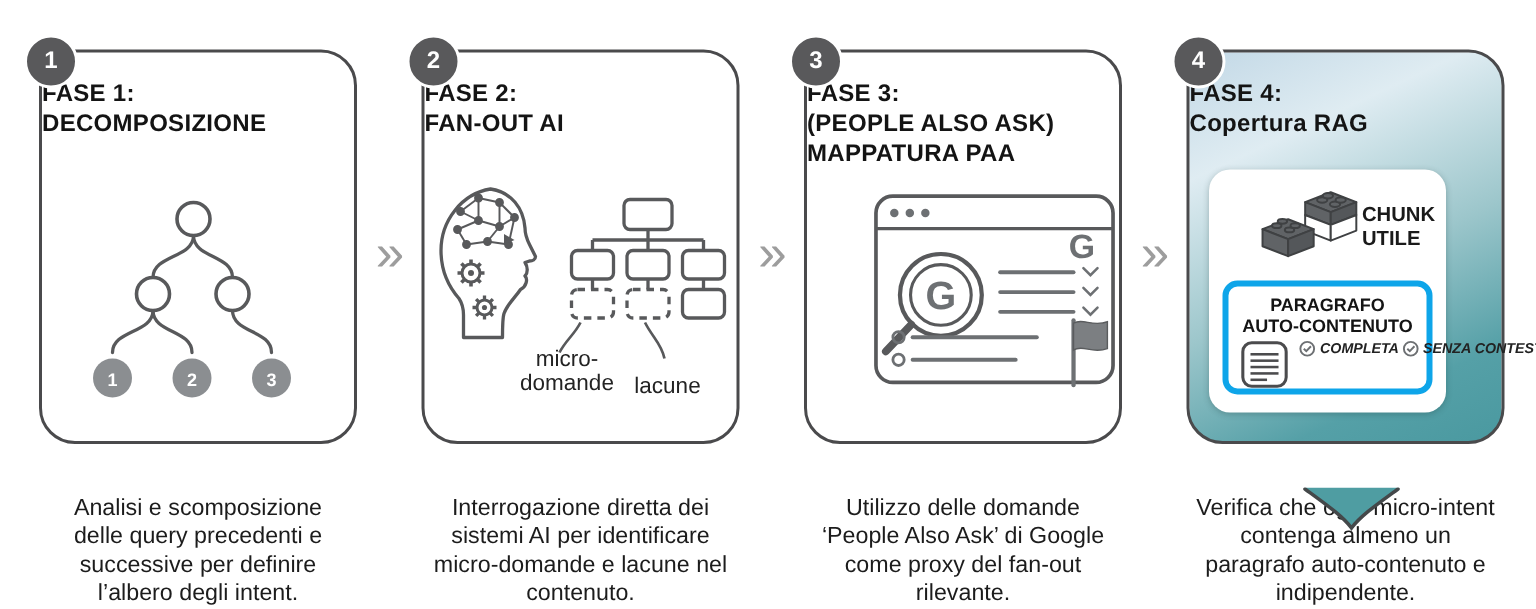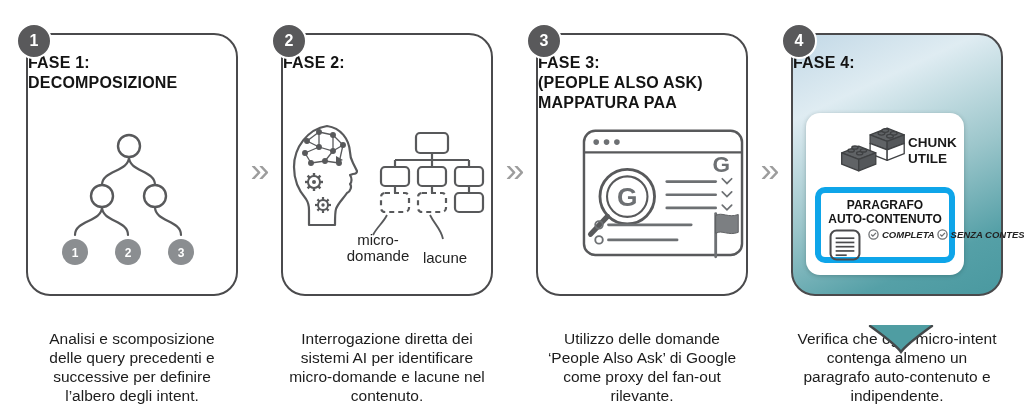--- a/index.html
+++ b/index.html
@@ -21,21 +21,21 @@
   .tree-svg{position:absolute;left:26px;top:95px;}
   .fanout-svg{position:absolute;left:6px;top:84px;}
   .micro-label{position:absolute;left:52px;top:197px;width:86px;text-align:center;
                font-size:15px;line-height:16px;color:#232323;}
   .lacune-label{position:absolute;left:122px;top:214px;width:80px;text-align:center;font-size:15px;color:#232323;}
   .browser-svg{position:absolute;left:40px;top:92px;}
   .whitebox{position:absolute;left:13px;top:78px;width:158px;height:162px;background:#ffffff;
             border-radius:14px;box-shadow:0 1px 4px rgba(30,60,60,.3);}
   .lego-svg{position:absolute;left:30px;top:8px;}
   .chunk-label{position:absolute;left:102px;top:22px;font-size:13.5px;font-weight:bold;line-height:16px;color:#1a1a1a;}
-  .parabox{position:absolute;left:9px;top:74px;width:140px;height:76px;border:6px solid #0ea5e9;
+  .parabox{position:absolute;left:9px;top:74px;width:140px;height:76px;border:4px solid #0ea5e9;
            border-radius:10px;box-sizing:border-box;background:#fff;}
   .parabox-title{margin-top:5px;text-align:center;font-size:12px;font-weight:bold;line-height:14px;color:#141414;}
   .para-row{position:absolute;left:7px;top:35px;display:flex;align-items:flex-start;}
   .checks{margin-left:6px;display:flex;flex-direction:row;gap:2px;margin-top:1px;font-style:italic;}
   .check-row{display:flex;align-items:center;gap:3px;height:11px;}
   .check-label{font-size:9.5px;font-weight:bold;color:#222222;white-space:nowrap;}
   .tail-svg{position:absolute;left:74px;top:290px;z-index:4;}
 </style>
 </head>
 <body>
@@ -69,20 +69,21 @@
       </g>
     </svg>
   </div>
 
   <div class="sep" id="sep1">»</div>
 
   <div class="card" id="card2">
     <div class="badge">2</div>
     <div class="title">
       <div>FASE 2:</div>
+      <div>FAN-OUT AI</div>
     </div>
     <svg class="fanout-svg" width="200" height="145" viewBox="0 0 200 145">
       <g fill="none" stroke="#58595b" stroke-width="2.2" stroke-linejoin="round">
         <path d="M38,7 C52,9 60,20 61,33 C61,37 62,40 64,44 L68,52 C68,54 66,55 64,55 L61,56 C63,59 63,63 61,65 C63,67 62,72 58,74 C54,80 49,84 47,90 C46,93 46,98 46,106 L20,106 L20,91 C20,87 19,83 17,80 C10,72 5,61 5,48 C5,28 19,10 38,7 Z"></path>
         <path d="M47,37 L54,41 L47,44 Z" fill="#58595b" stroke="none"></path>
       </g>
       <g stroke="#58595b" stroke-width="1.3" fill="#58595b">
         <line x1="18" y1="22" x2="30" y2="13"></line>
           <line x1="30" y1="13" x2="44" y2="16"></line>
         <line x1="44" y1="16" x2="54" y2="26"></line>
@@ -206,20 +207,21 @@
       </g>
     </svg>
   </div>
 
   <div class="sep" id="sep3">»</div>
 
   <div class="card" id="card4">
     <div class="badge">4</div>
     <div class="title">
       <div>FASE 4:</div>
+      <div>Copertura RAG</div>
     </div>
     <div class="whitebox">
       <svg class="lego-svg" width="72" height="56" viewBox="0 0 76 58">
         <g stroke="#3f4143" stroke-width="1.4" stroke-linejoin="round">
           <polygon points="36,14 54,7 72,14 54,21" fill="#606366"></polygon>
           <polygon points="36,14 54,21 54,30 36,23" fill="#606366"></polygon>
           <polygon points="54,21 72,14 72,23 54,30" fill="#54575a"></polygon>
           <polygon points="36,23 54,30 54,41 36,34" fill="#ffffff"></polygon>
           <polygon points="54,30 72,23 72,34 54,41" fill="#ffffff"></polygon>
           <ellipse cx="48" cy="12.5" rx="3.6" ry="1.9" fill="#606366"></ellipse>

